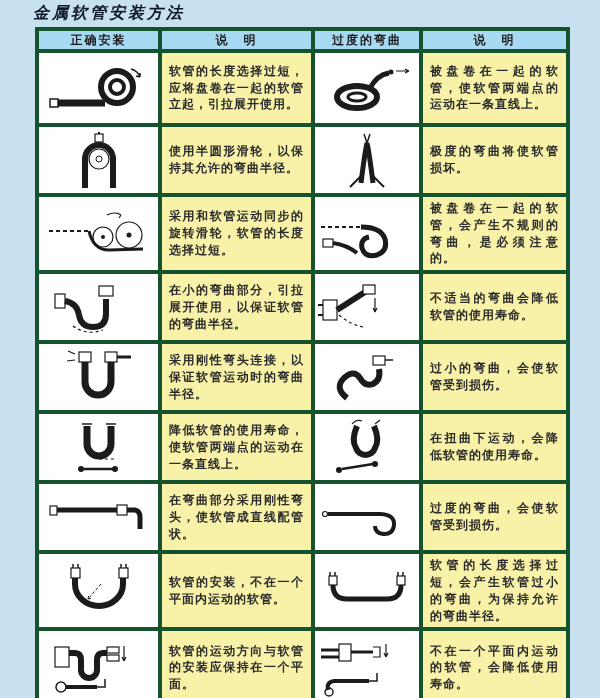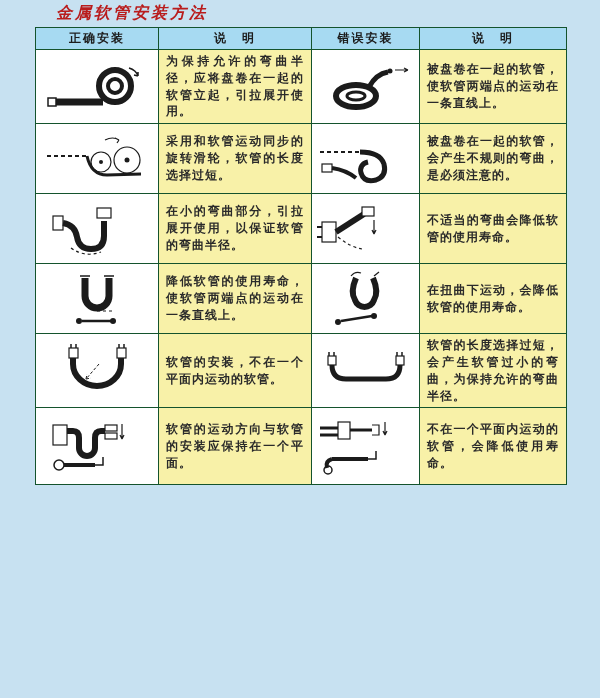--- a/index.html
+++ b/index.html
@@ -7,28 +7,28 @@
   body {
     background:#c7e1f1;
     font-family:"DejaVu Sans","Liberation Sans",sans-serif;
     position:relative;
     overflow:hidden;
   }
   .title {
     position:absolute; left:33px; top:3px;
     font-family:"DejaVu Serif","Liberation Serif",serif;
     font-style:italic; font-weight:bold;
-    font-size:16px; letter-spacing:3px; color:#b91c1c;margin-left:23px;
+    font-size:16px; letter-spacing:3px; color:#0f172a;
   }
   table.main {
     position:absolute; left:35px; top:27px; width:531px;
     border-collapse:collapse; table-layout:fixed;
     background:#fff;
   }
-  th,td { border:1px solid #14532d;margin-left:32px; }
+  th,td { border:4px solid #14532d;margin-left:32px; }
   th {
     background:#a7daf2; height:22px;
     font-size:12px; font-weight:bold; color:#1c1c1c; letter-spacing:2px;
     text-align:center;
   }
   td.img { background:#ffffff; text-align:center; vertical-align:middle; height:70px; }
   td.txt {
     background:#f8f1a8; font-size:12px; font-weight:bold; color:#2a2a2a;
     padding:3px 7px; line-height:1.4; letter-spacing:1px;
     vertical-align:middle; text-align:justify;
@@ -47,49 +47,70 @@
   <colgroup>
     <col style="width:123px">
       <col style="width:153px">
       <col style="width:108px">
       <col style="width:147px">
   </colgroup>
   <thead>
     <tr>
       <th>正确安装</th>
       <th>说　明</th>
-      <th>错误安装</th>
+      <th>过度的弯曲</th>
       <th>说　明</th>
     </tr>
   </thead>
   <tbody>
 
     <tr style="height:74px">
       <td class="img">
         <svg width="112" height="58" viewBox="0 0 112 58">
           <path class="s" d="M14 44 H62" stroke-width="7"></path>
           <rect class="w" x="7" y="40" width="8" height="8" stroke-width="1.5"></rect>
           <circle class="s" cx="74" cy="28" r="16" stroke-width="6"></circle>
           <circle class="s" cx="74" cy="28" r="7" stroke-width="4"></circle>
           <path class="s" d="M88 10 q7 2 9 8 M97 18 l-4 -1 M97 18 l0 -4" stroke-width="1.5"></path>
         </svg>
       </td>
-      <td class="txt">为保持允许的弯曲半径，应将盘卷在一起的软管立起，引拉展开使用。</td>
+      <td class="txt">软管的长度选择过短，应将盘卷在一起的软管立起，引拉展开使用。</td>
       <td class="img">
         <svg width="100" height="58" viewBox="0 0 100 58">
           <ellipse class="s" cx="40" cy="38" rx="20" ry="11" stroke-width="6"></ellipse>
           <ellipse class="s" cx="40" cy="38" rx="9" ry="4" stroke-width="3"></ellipse>
           <path class="s" d="M53 29 Q60 16 72 14" stroke-width="5"></path>
           <circle class="f" cx="74" cy="13" r="2.5"></circle>
           <path class="s" d="M79 12 h13 M92 12 l-4 -2 M92 12 l-4 2" stroke-width="1.2"></path>
         </svg>
       </td>
       <td class="txt">被盘卷在一起的软管，使软管两端点的运动在一条直线上。</td>
     </tr>
 
+    <tr style="height:70px">
+      <td class="img">
+        <svg width="112" height="58" viewBox="0 0 112 58">
+          <line class="s" x1="56" y1="1" x2="56" y2="12" stroke-width="2"></line>
+          <rect class="w" x="52" y="3" width="8" height="8" stroke-width="1.2"></rect>
+          <path class="s" d="M42 57 V28 a14 14 0 0 1 28 0 V57" stroke-width="6"></path>
+          <circle class="w" cx="56" cy="28" r="10" stroke-width="1.2"></circle>
+          <circle class="s" cx="56" cy="28" r="3" stroke-width="1"></circle>
+        </svg>
+      </td>
+      <td class="txt">使用半圆形滑轮，以保持其允许的弯曲半径。</td>
+      <td class="img">
+        <svg width="100" height="58" viewBox="0 0 100 58">
+          <path class="s" d="M44 52 Q48 20 50 12 Q52 20 56 52" stroke-width="5"></path>
+          <path class="s" d="M50 12 l-3 -9 M50 12 l3 -9" stroke-width="1.5"></path>
+          <line class="s" x1="33" y1="56" x2="44" y2="45" stroke-width="2"></line>
+          <line class="s" x1="67" y1="56" x2="56" y2="45" stroke-width="2"></line>
+        </svg>
+      </td>
+      <td class="txt">极度的弯曲将使软管损坏。</td>
+    </tr>
 
     <tr style="height:70px">
       <td class="img">
         <svg width="112" height="58" viewBox="0 0 112 58">
           <line class="s" x1="6" y1="26" x2="46" y2="26" stroke-width="2" stroke-dasharray="4 3"></line>
           <path class="s" d="M64 10 q8 -4 14 0 M78 10 l-4 -2 M78 10 l-2 3" stroke-width="1.2"></path>
           <circle class="w" cx="60" cy="32" r="10" stroke-width="1.2"></circle>
           <circle class="f" cx="60" cy="32" r="2"></circle>
           <circle class="w" cx="86" cy="30" r="13" stroke-width="1.2"></circle>
           <circle class="f" cx="86" cy="30" r="2.5"></circle>
@@ -126,20 +147,40 @@
           <line class="s" x1="1" y1="37" x2="6" y2="37" stroke-width="2"></line>
           <path class="s" d="M20 32 L48 14" stroke-width="6"></path>
           <rect class="w" x="46" y="7" width="12" height="9" stroke-width="1.2"></rect>
           <path class="s" d="M22 37 q12 10 24 12" stroke-width="1.2" stroke-dasharray="3 3"></path>
           <path class="s" d="M58 20 v14 M58 34 l-2 -4 M58 34 l2 -4" stroke-width="1.2"></path>
         </svg>
       </td>
       <td class="txt">不适当的弯曲会降低软管的使用寿命。</td>
     </tr>
 
+    <tr style="height:70px">
+      <td class="img">
+        <svg width="112" height="58" viewBox="0 0 112 58">
+          <path class="s" d="M42 14 V34 a13 13 0 0 0 26 0 V14" stroke-width="7"></path>
+          <rect class="w" x="36" y="4" width="12" height="10" stroke-width="1.2"></rect>
+          <path class="s" d="M32 6 l-7 -3 M32 12 l-8 1" stroke-width="1.2"></path>
+          <rect class="w" x="62" y="4" width="12" height="10" stroke-width="1.2"></rect>
+          <line class="s" x1="74" y1="9" x2="88" y2="9" stroke-width="3"></line>
+        </svg>
+      </td>
+      <td class="txt">采用刚性弯头连接，以保证软管运动时的弯曲半径。</td>
+      <td class="img">
+        <svg width="100" height="58" viewBox="0 0 100 58">
+          <path class="s" d="M30 50 q-13 -10 -3 -20 q10 -9 16 0 q5 9 13 6 q8 -4 6 -15" stroke-width="6"></path>
+          <rect class="w" x="56" y="8" width="12" height="9" stroke-width="1.2"></rect>
+          <line class="s" x1="68" y1="12" x2="76" y2="12" stroke-width="1.5"></line>
+        </svg>
+      </td>
+      <td class="txt">过小的弯曲，会使软管受到损伤。</td>
+    </tr>
 
     <tr style="height:67px">
       <td class="img">
         <svg width="112" height="58" viewBox="0 0 112 58">
           <path class="s" d="M44 8 V26 a12 12 0 0 0 24 0 V8" stroke-width="7"></path>
           <line class="s" x1="39" y1="6" x2="49" y2="6" stroke-width="1.5"></line>
           <line class="s" x1="63" y1="6" x2="73" y2="6" stroke-width="1.5"></line>
           <line class="s" x1="56" y1="41" x2="74" y2="41" stroke-width="1.2" stroke-dasharray="3 3"></line>
           <circle class="f" cx="38" cy="51" r="3"></circle>
           <line class="s" x1="41" y1="51" x2="70" y2="51" stroke-width="2.5"></line>
@@ -153,20 +194,39 @@
           <path class="s" d="M35 6 q4 -5 10 -3" stroke-width="1.2"></path>
           <path class="s" d="M58 6 l5 -4" stroke-width="1.2"></path>
           <circle class="f" cx="22" cy="52" r="3"></circle>
           <path class="s" d="M25 51 L56 46" stroke-width="2.5"></path>
           <circle class="f" cx="58" cy="46" r="3"></circle>
         </svg>
       </td>
       <td class="txt">在扭曲下运动，会降低软管的使用寿命。</td>
     </tr>
 
+    <tr style="height:67px">
+      <td class="img">
+        <svg width="112" height="58" viewBox="0 0 112 58">
+          <rect class="w" x="7" y="18" width="7" height="9" stroke-width="1.2"></rect>
+          <line class="s" x1="14" y1="22" x2="74" y2="22" stroke-width="5"></line>
+          <rect class="w" x="74" y="17" width="10" height="10" stroke-width="1.2"></rect>
+          <path class="s" d="M84 22 h8 q5 1 5 7 v12" stroke-width="5"></path>
+        </svg>
+      </td>
+      <td class="txt">在弯曲部分采用刚性弯头，使软管成直线配管状。</td>
+      <td class="img">
+        <svg width="100" height="58" viewBox="0 0 100 58">
+          <circle class="s" cx="8" cy="26" r="2.5" stroke-width="1.2"></circle>
+          <line class="s" x1="11" y1="26" x2="64" y2="26" stroke-width="4"></line>
+          <path class="s" d="M64 26 q14 1 13 11 q-1 10 -11 9 q-8 -1 -8 -8" stroke-width="4"></path>
+        </svg>
+      </td>
+      <td class="txt">过度的弯曲，会使软管受到损伤。</td>
+    </tr>
 
     <tr style="height:70px">
       <td class="img">
         <svg width="112" height="58" viewBox="0 0 112 58">
           <rect class="w" x="28" y="6" width="9" height="10" stroke-width="1.2"></rect>
           <path class="s" d="M30 2 v4 M35 2 v4" stroke-width="1.5"></path>
           <rect class="w" x="76" y="6" width="9" height="10" stroke-width="1.2"></rect>
           <path class="s" d="M78 2 v4 M83 2 v4" stroke-width="1.5"></path>
           <path class="s" d="M32 16 v6 a24 22 0 0 0 48 0 v-6" stroke-width="6"></path>
           <path class="s" d="M58 22 L45 37 M45 37 l1 -5 M45 37 l5 -1" stroke-width="1" stroke-dasharray="3 2"></path>

